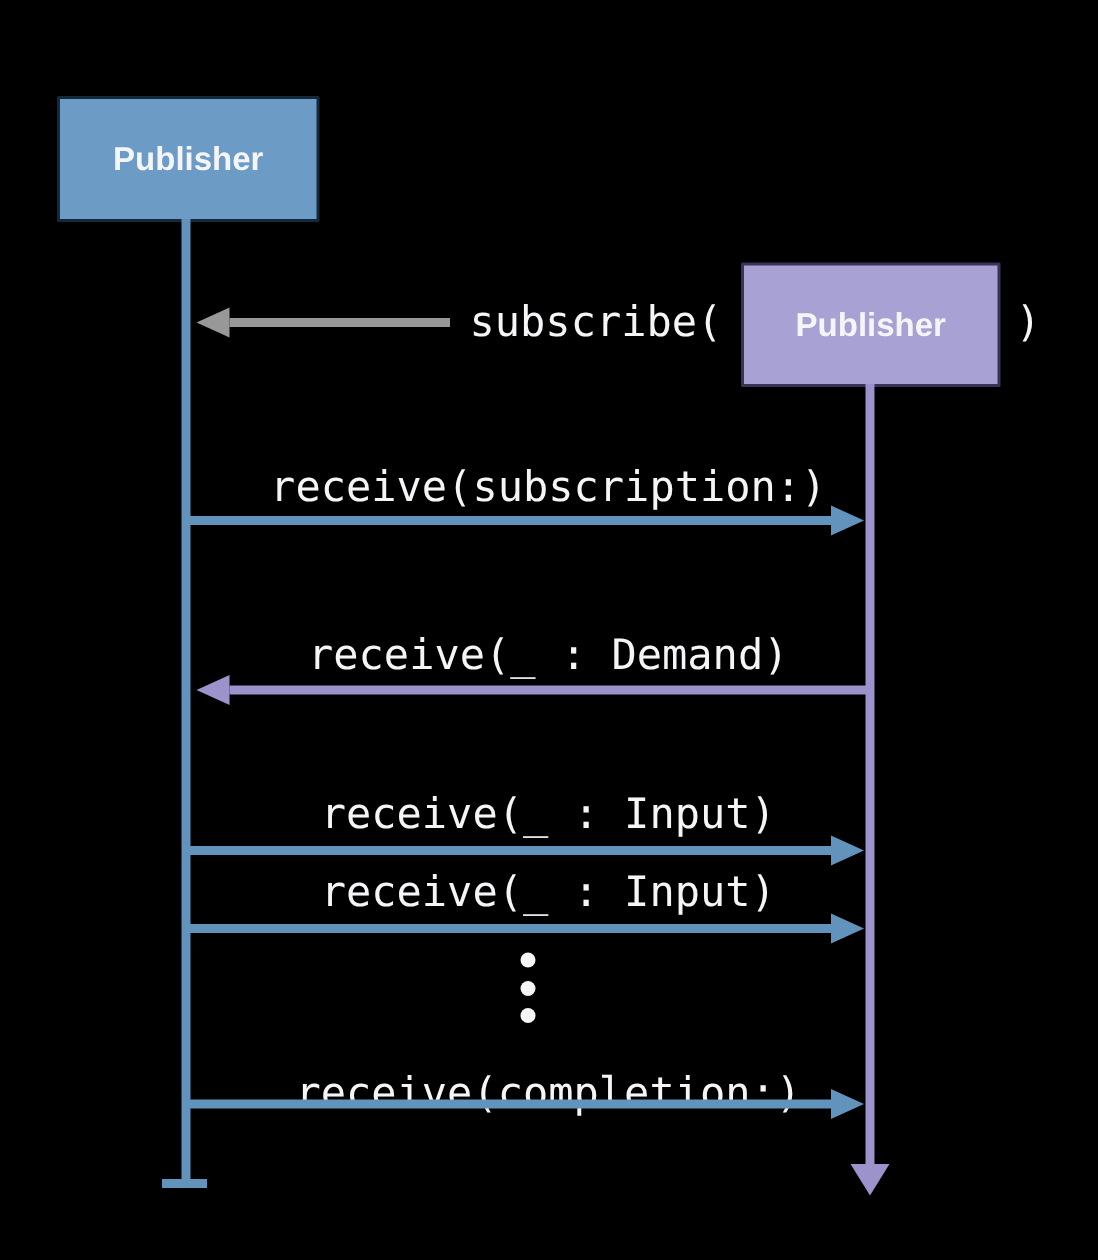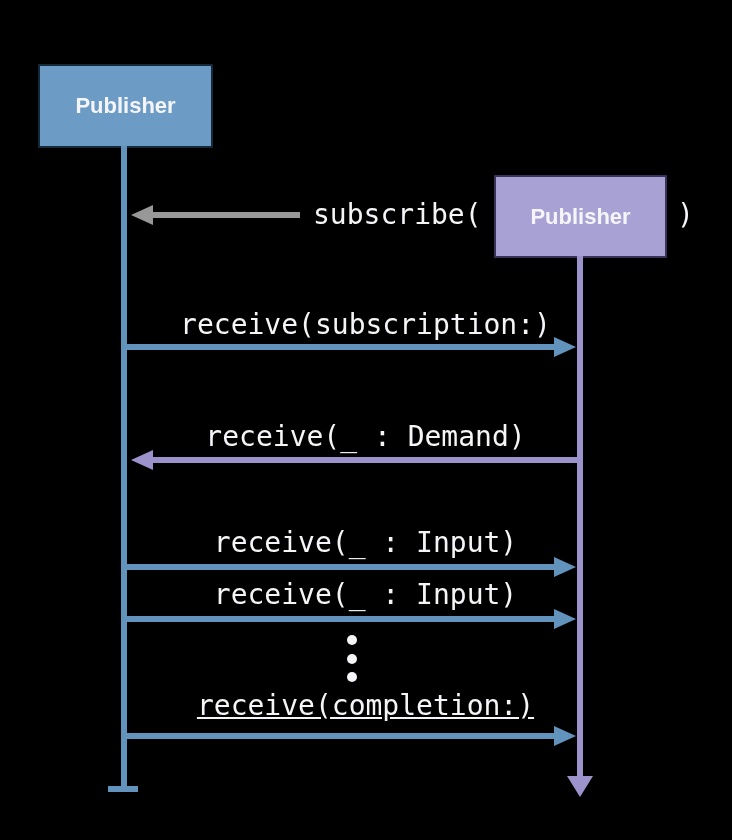--- a/index.html
+++ b/index.html
@@ -85,17 +85,17 @@
   <div class="head right blue" style="left:554px;top:557px;"></div>
 
   <div class="mlabel centered" style="top:577px;">receive(_ : Input)</div>
   <div class="mline blue" style="left:124px;top:616px;width:430px;"></div>
   <div class="head right blue" style="left:554px;top:609px;"></div>
 
   <div class="dot d1"></div>
   <div class="dot d2"></div>
   <div class="dot d3"></div>
 
-  <div class="mlabel centered" style="top:688px;text-decoration:underline;">receive(completion:)</div>
+  <div class="mlabel centered" style="top:711px;">receive(completion:)</div>
   <div class="mline blue" style="left:124px;top:733px;width:430px;"></div>
   <div class="head right blue" style="left:554px;top:726px;"></div>
 
 </div>
 
 </body></html>

